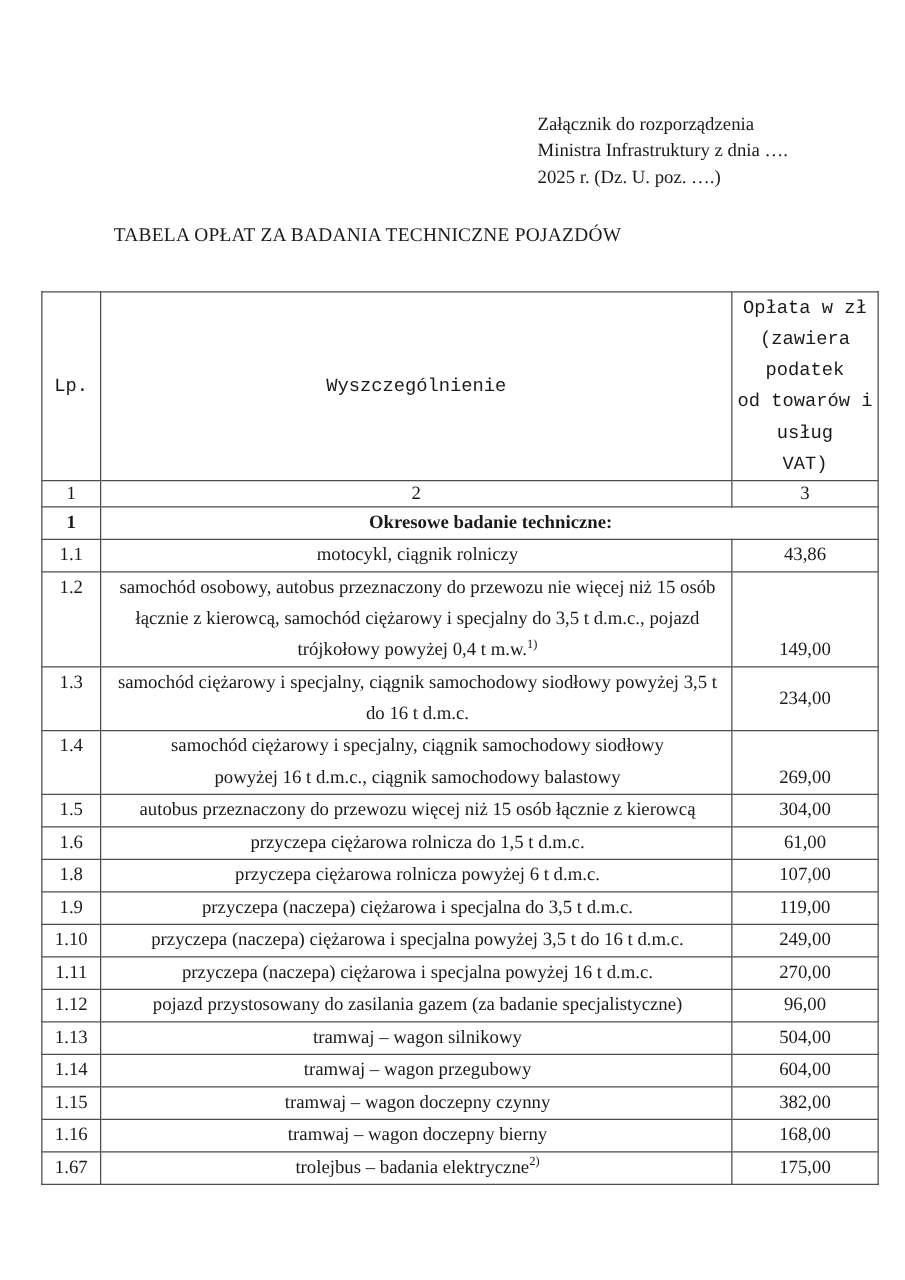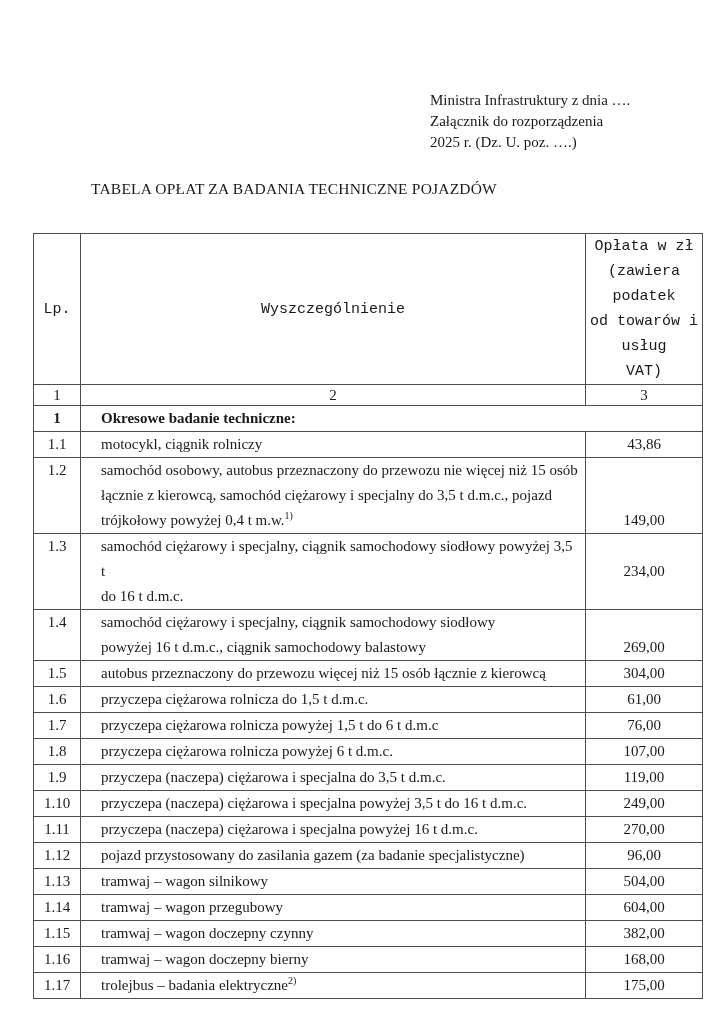--- a/index.html
+++ b/index.html
@@ -62,45 +62,45 @@
     height: 20px;
     line-height: 20px;
     text-align: center;
   }
   .fee-table tbody td { line-height: 25px; }
   .fee-table tbody td.lp {
     text-align: center;
     vertical-align: top;
   }
   .fee-table tbody td.desc {
-    padding: 0 6px 0 20px;
+    padding: 0 6px 0 8px;
     vertical-align: top;
-    text-align: left;
+    text-align: center;
   }
   .fee-table tbody td.desc .line { line-height: 25px; }
   .fee-table tbody td.fee {
     text-align: center;
     vertical-align: middle;
   }
   .fee-table tbody tr.section-row td { font-weight: bold; }
   .fee-table tbody td.fee.valign-bottom { vertical-align: bottom; }
   sup {
     font-size: 10px;
     line-height: 0;
     vertical-align: super;
   }
 </style>
 </head>
 <body>
 
 <div class="page">
 
   <div class="annex">
+    <div>Załącznik do rozporządzenia</div>
     <div>Ministra Infrastruktury z dnia ….</div>
-    <div>Załącznik do rozporządzenia</div>
     <div>2025 r. (Dz. U. poz. ….)</div>
   </div>
 
   <div class="title">TABELA OPŁAT ZA BADANIA TECHNICZNE POJAZDÓW</div>
 
   <table class="fee-table">
     <colgroup>
       <col class="c-lp">
       <col class="c-desc">
       <col class="c-fee">
@@ -169,27 +169,20 @@
           <td class="fee">304,00</td>
         </tr>
         <tr>
           <td class="lp">1.6</td>
           <td class="desc">
             <div class="line">przyczepa ciężarowa rolnicza do 1,5 t d.m.c.</div>
           </td>
           <td class="fee">61,00</td>
         </tr>
         <tr>
-          <td class="lp">1.7</td>
-          <td class="desc">
-            <div class="line">przyczepa ciężarowa rolnicza powyżej 1,5 t do 6 t d.m.c</div>
-          </td>
-          <td class="fee">76,00</td>
-        </tr>
-        <tr>
           <td class="lp">1.8</td>
           <td class="desc">
             <div class="line">przyczepa ciężarowa rolnicza powyżej 6 t d.m.c.</div>
           </td>
           <td class="fee">107,00</td>
         </tr>
         <tr>
           <td class="lp">1.9</td>
           <td class="desc">
             <div class="line">przyczepa (naczepa) ciężarowa i specjalna do 3,5 t d.m.c.</div>
@@ -239,21 +232,21 @@
           <td class="fee">382,00</td>
         </tr>
         <tr>
           <td class="lp">1.16</td>
           <td class="desc">
             <div class="line">tramwaj – wagon doczepny bierny</div>
           </td>
           <td class="fee">168,00</td>
         </tr>
         <tr>
-          <td class="lp">1.17</td>
+          <td class="lp">1.67</td>
           <td class="desc">
             <div class="line">trolejbus – badania elektryczne<sup>2)</sup></div>
           </td>
           <td class="fee">175,00</td>
         </tr>
       </tbody>
   </table>
 
 </div>
 

